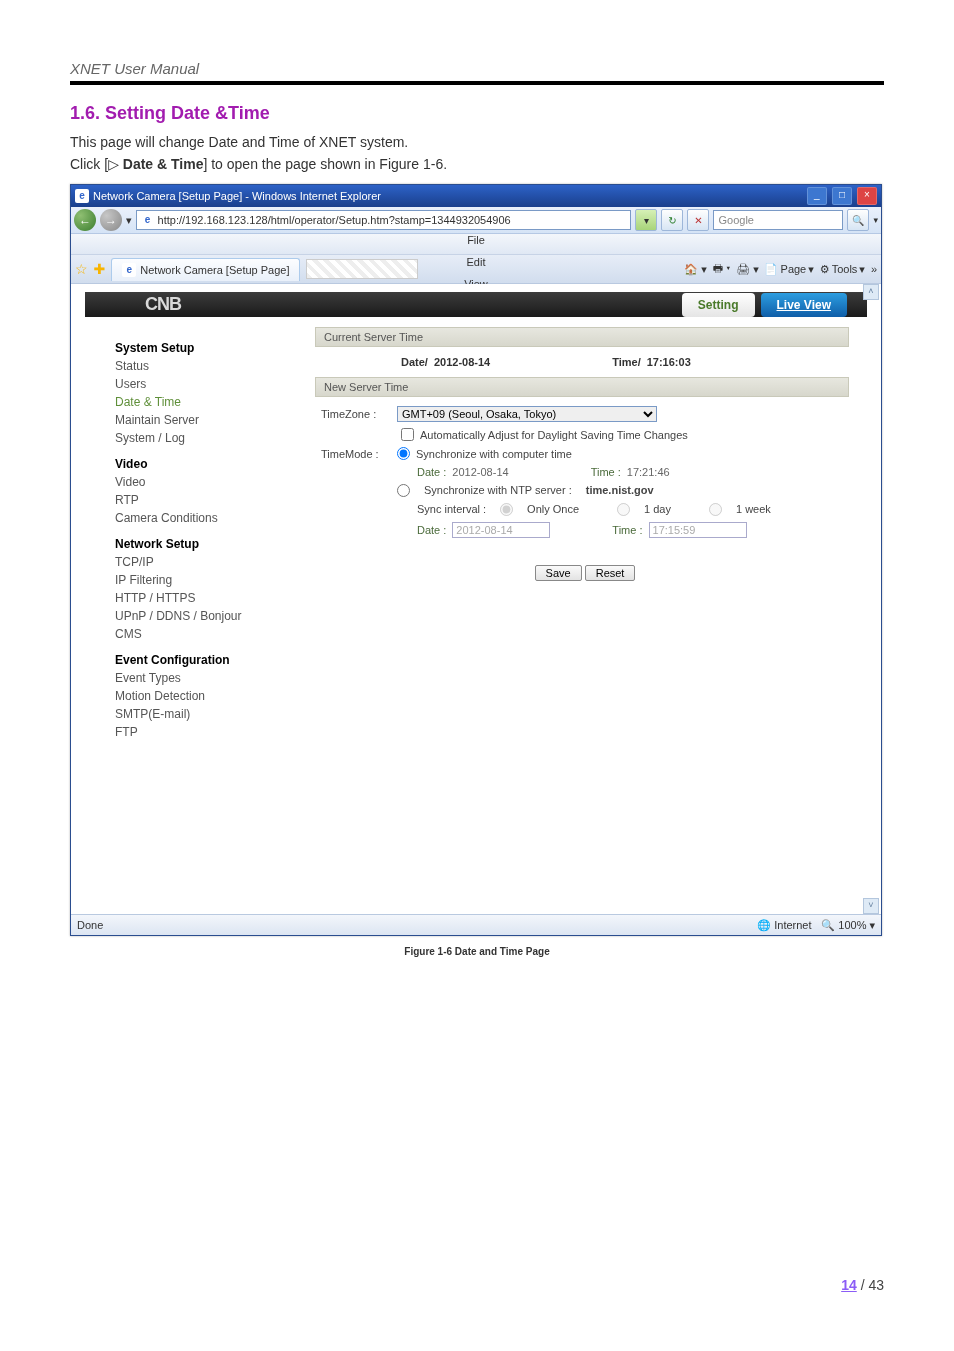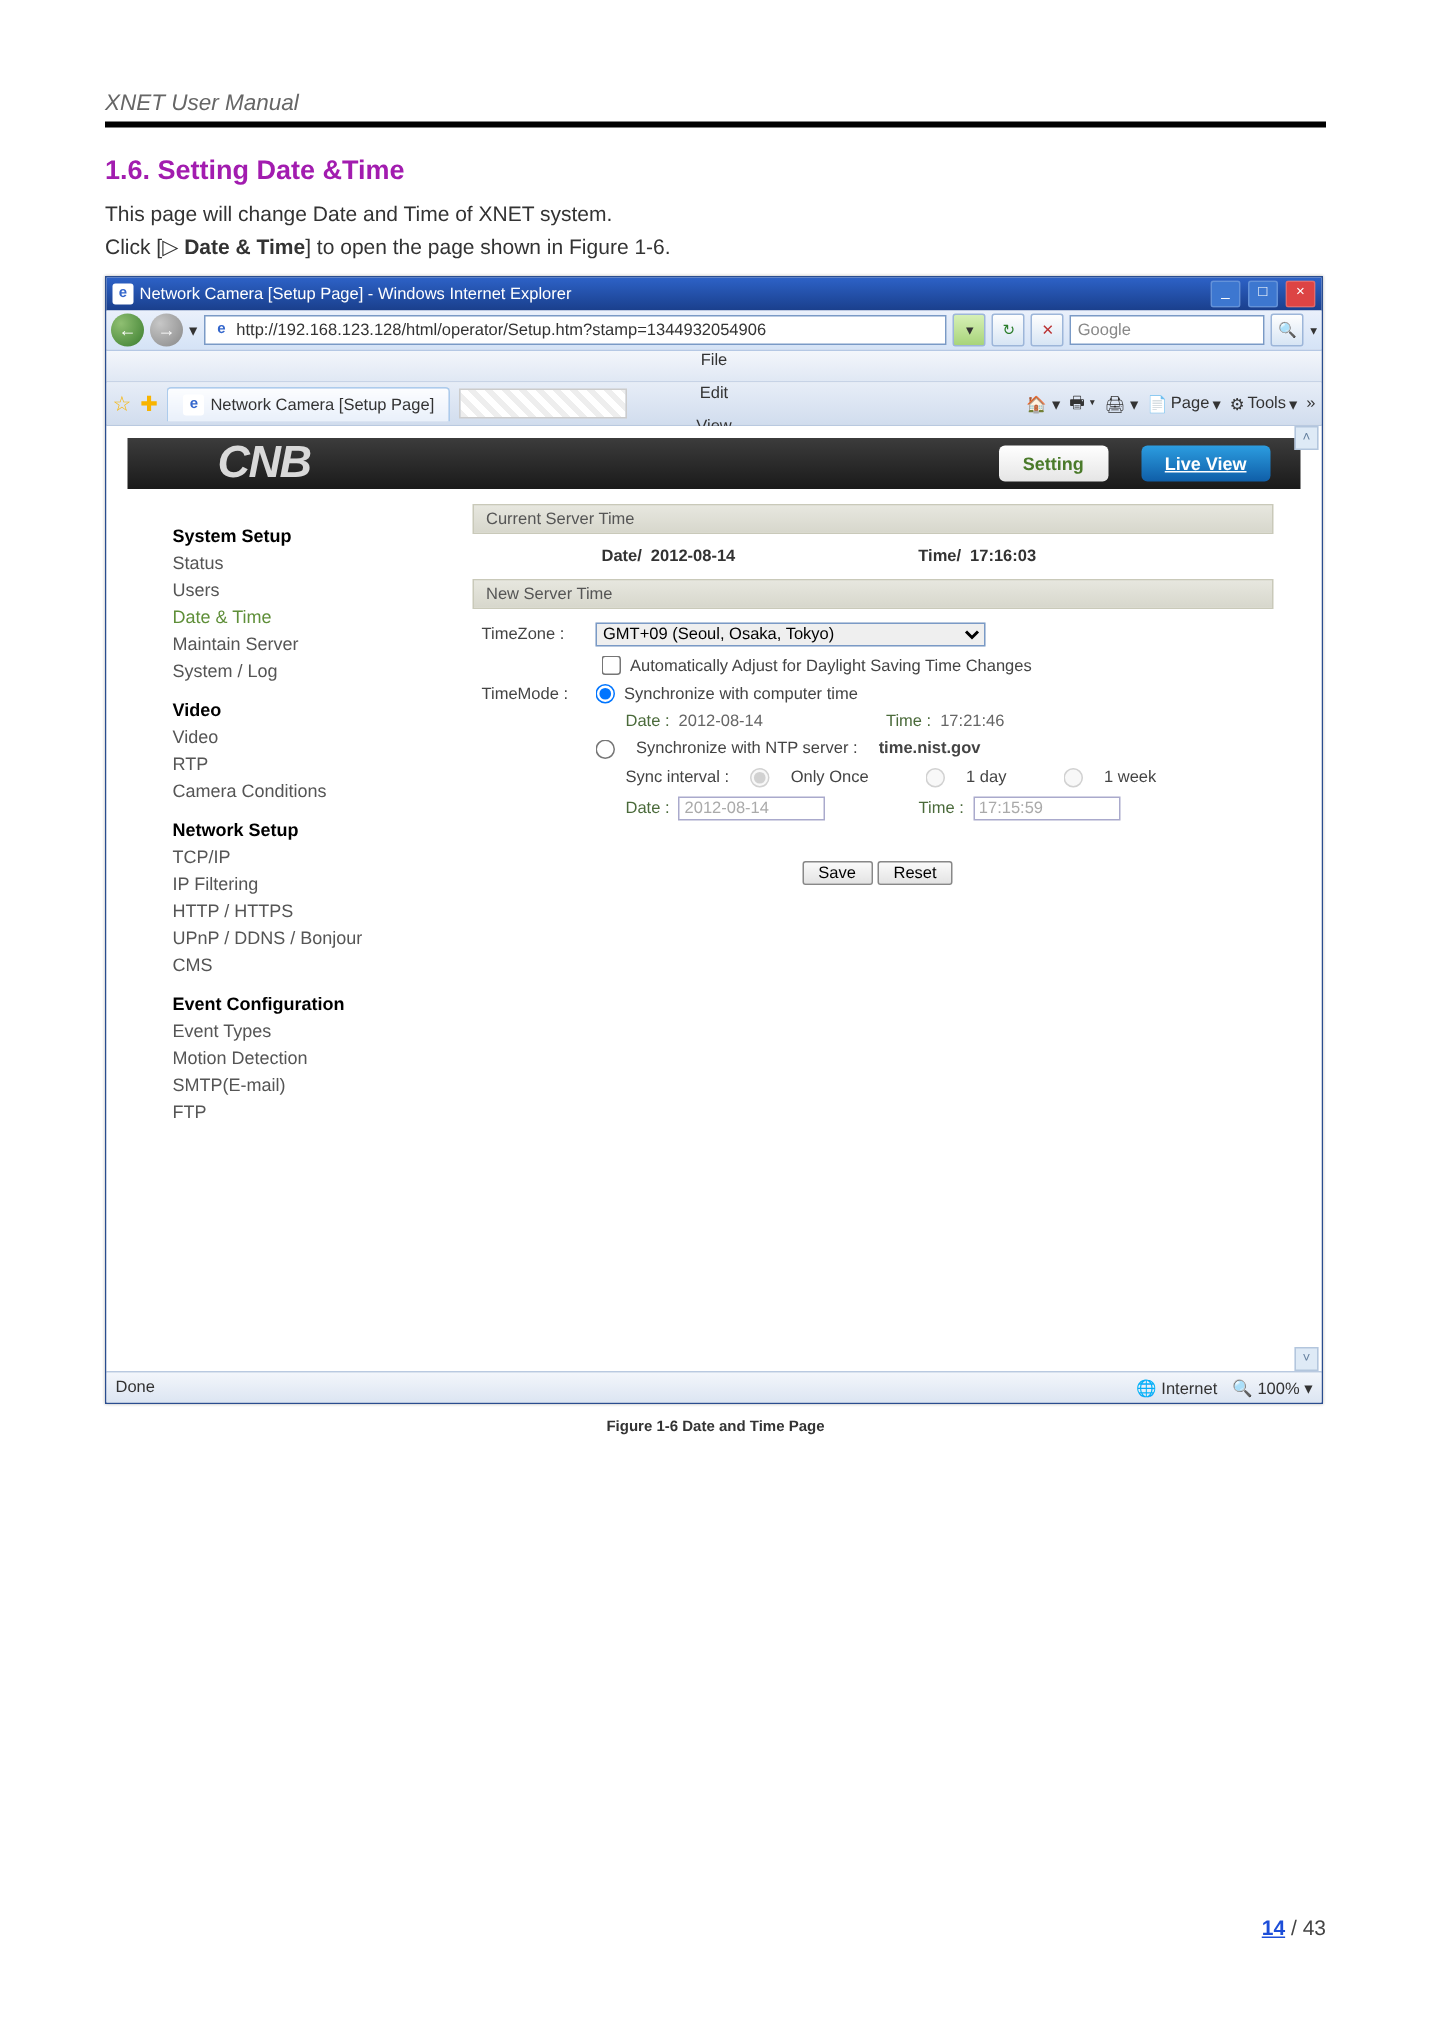--- a/index.html
+++ b/index.html
@@ -39,21 +39,21 @@
     font-weight: bold;
     font-size: 10px;
     margin-top: 10px;
   }
   .page-num {
     text-align: right;
     font-size: 14px;
     margin-top: 320px;
     color: #444;
   }
-  .page-num .cur { color: #1d4ed8; font-weight: bold; text-decoration: underline; }
+  .page-num .cur { color: #8b5cf6; font-weight: bold; text-decoration: underline; }
 
   
   .browser {
     margin-top: 12px;
     border: 1px solid #2a4d8f;
     width: 810px;
     box-shadow: 0 0 2px rgba(0,0,0,0.3);
     font-family: Tahoma, sans-serif;
     font-size: 11px;
   }
@@ -93,22 +93,22 @@
   .menubar{ background: linear-gradient(#f3f6fb,#e0e8f4); height:20px; padding:0 6px; display:flex; align-items:center; gap:10px; font-size:11px; color:#333; border-bottom:1px solid #c7d3e6;flex-direction:column;}
   .tabbar{ background: linear-gradient(#e7edf7,#d1ddee); height:28px; display:flex; align-items:center; padding:0 4px; border-bottom:1px solid #b9c9e0; justify-content:space-between;}
   .tabbar .left{display:flex;align-items:center;gap:6px;}
   .fav-ic{ color:#f8b400; font-size:14px;}
   .tab{ background:linear-gradient(#fcfdff,#e9f0fa); border:1px solid #accbec; border-bottom:none; height:22px; padding:0 10px; display:flex; align-items:center; gap:4px; border-radius:3px 3px 0 0;}
   .tool-right{display:flex;align-items:center;gap:6px;font-size:11px;color:#333;}
   .tool-right span{display:flex;align-items:center;gap:2px;}
 
   .content-area{ background:#fff; height:630px; position:relative; overflow:hidden; display:flex; flex-direction:column;}
   .cnb-header{ background:linear-gradient(#3c3c3c,#1a1a1a); height:44px; display:flex; align-items:center; justify-content:space-between; padding:0 20px 0 60px; margin:8px 14px 0 14px;}
-  .cnb-logo{ font-family:Arial Black, sans-serif; color:#d9d9d9; font-size:30px; font-weight:900; font-style:italic; letter-spacing:-1px;}
-  .hdr-btns{display:flex;gap:22px;}
+  .cnb-logo{ font-family:Arial Black, sans-serif; color:#d9d9d9; font-size:18px; font-weight:900; letter-spacing:-1px;}
+  .hdr-btns{display:flex;gap:6px;}
   .hdr-btn{ padding:5px 16px; border-radius:4px; font-size:12px; color:#fff; border:none;}
   .hdr-btn.setting{ background:linear-gradient(#fff,#e5e5e5); color:#4a7a2a; font-weight:bold;}
   .hdr-btn.live{ background:linear-gradient(#2c9de0,#0f5ea8); font-weight:bold;text-decoration:underline;}
 
   .main-row{ display:flex; margin:10px 14px 0 14px;}
   .sidebar{ width:200px; font-size:12px; color:#333; padding:4px 0 0 30px;}
   .sidebar .grp{ font-weight:bold; color:#000; margin:10px 0 2px 0;}
   .sidebar .itm{ color:#555; padding:2px 0; }
   .sidebar .itm.active{ color:#5f8f39; }
 

